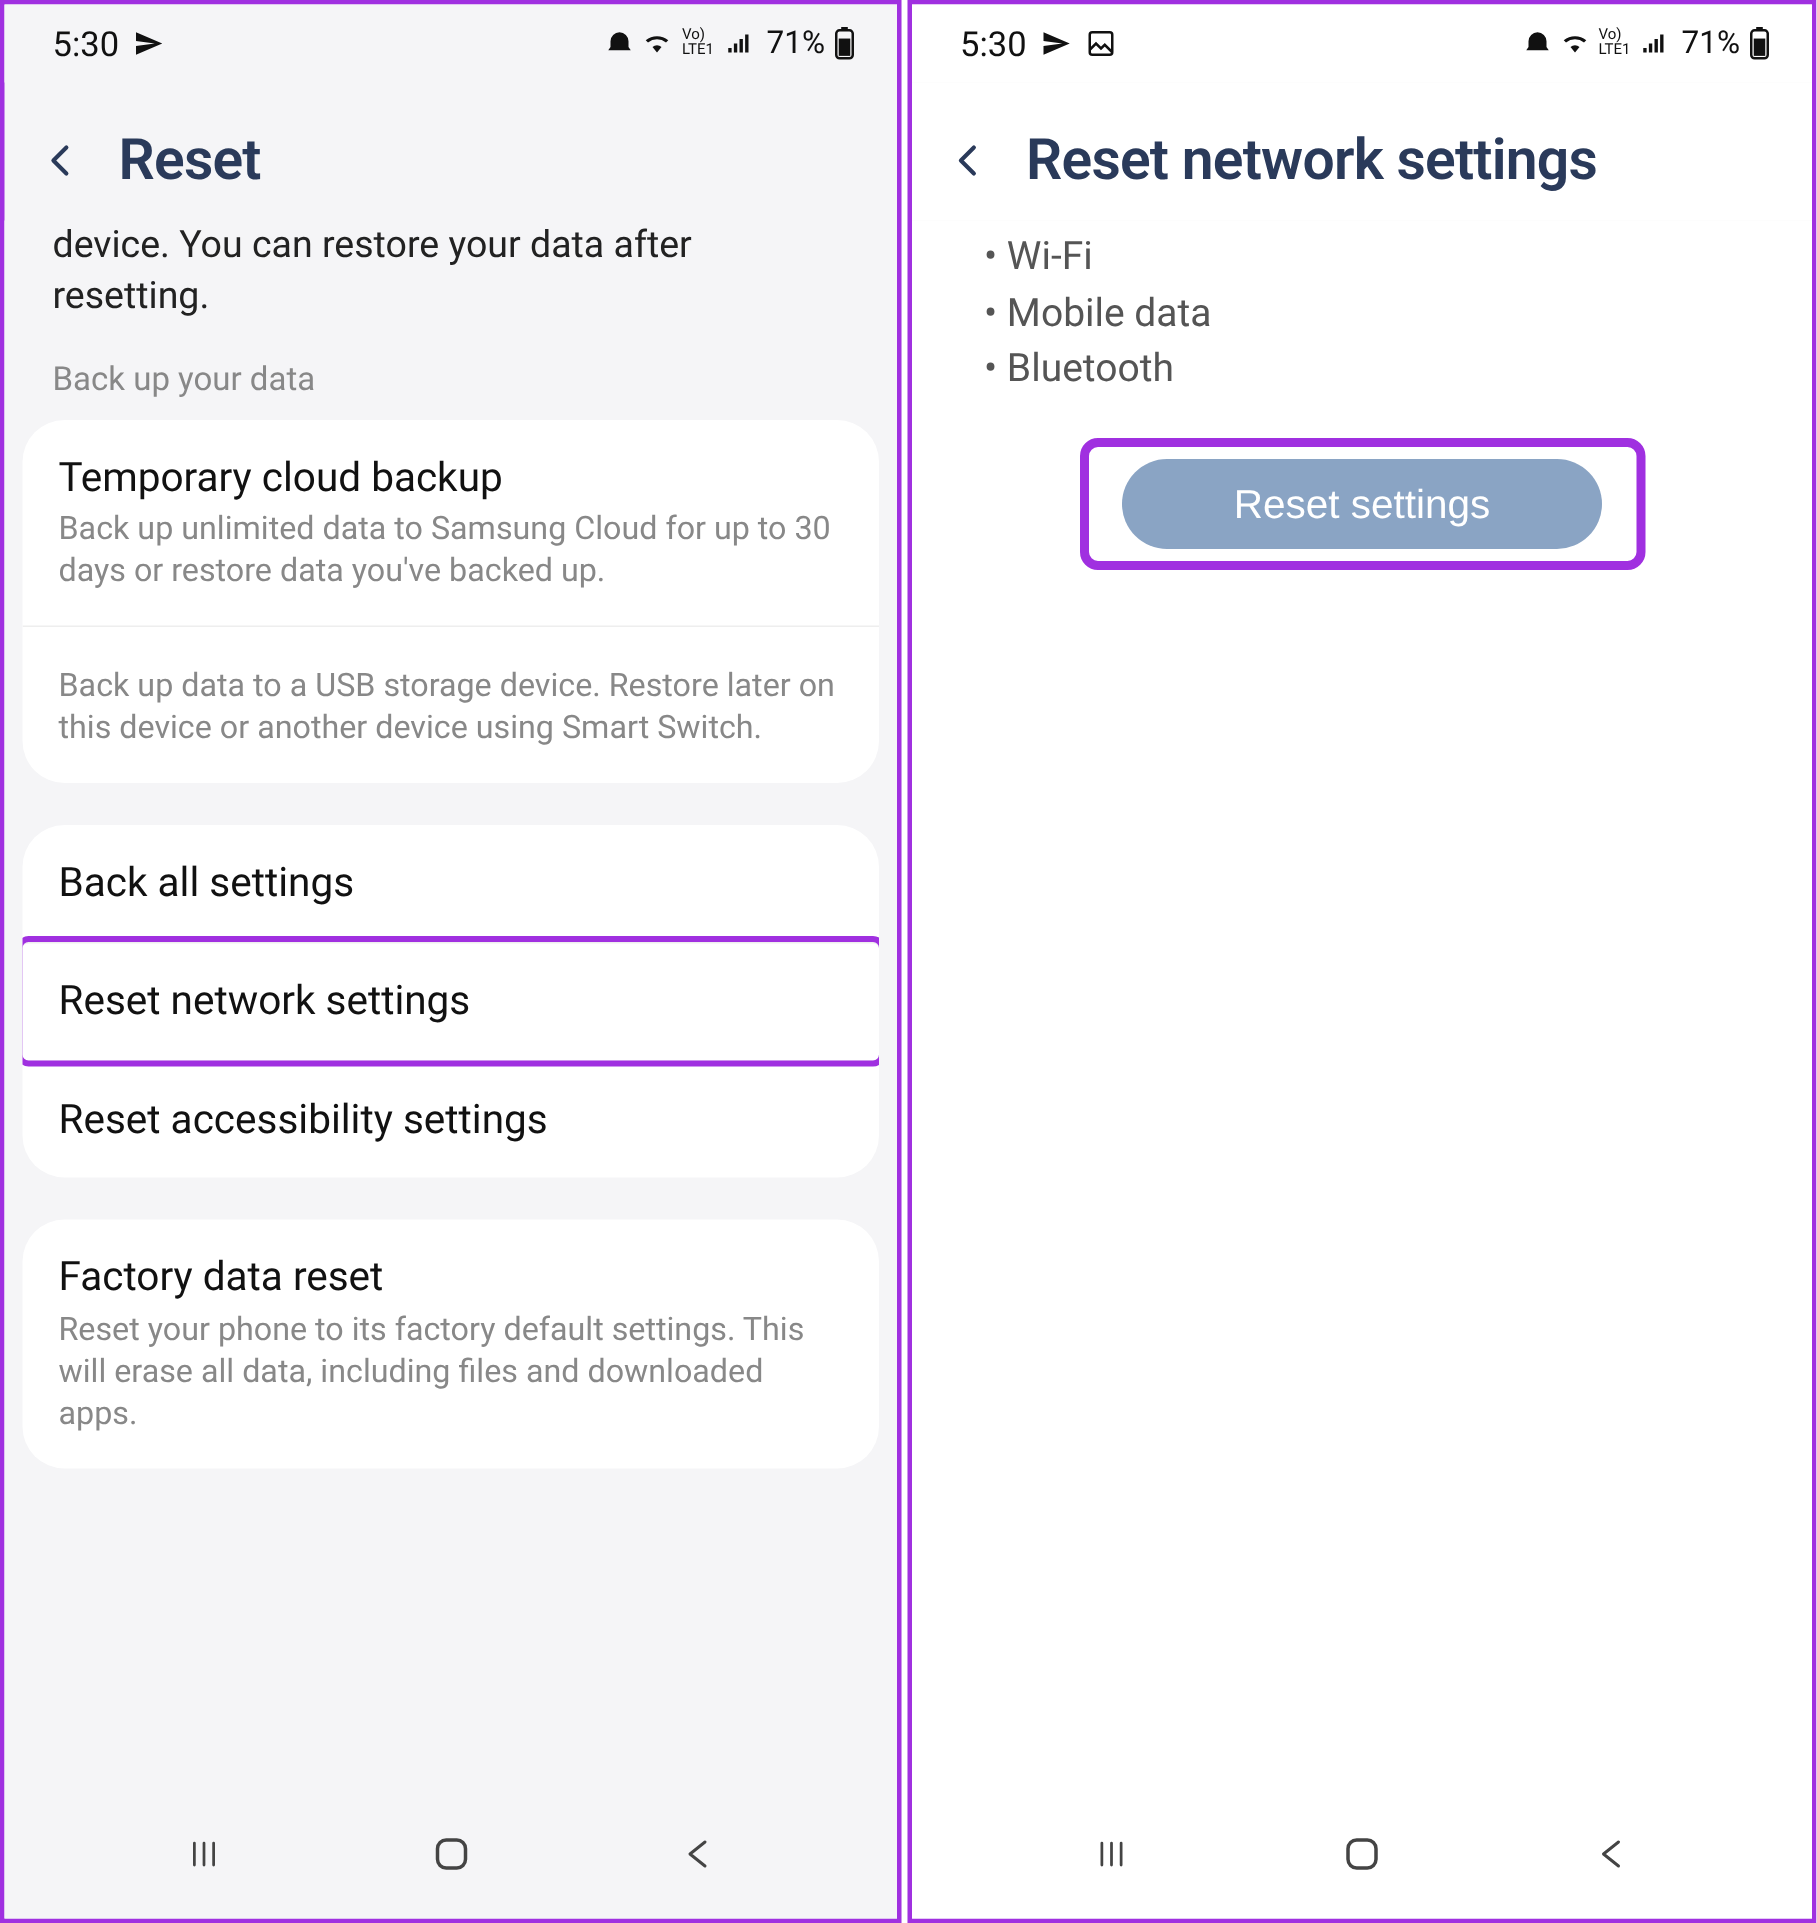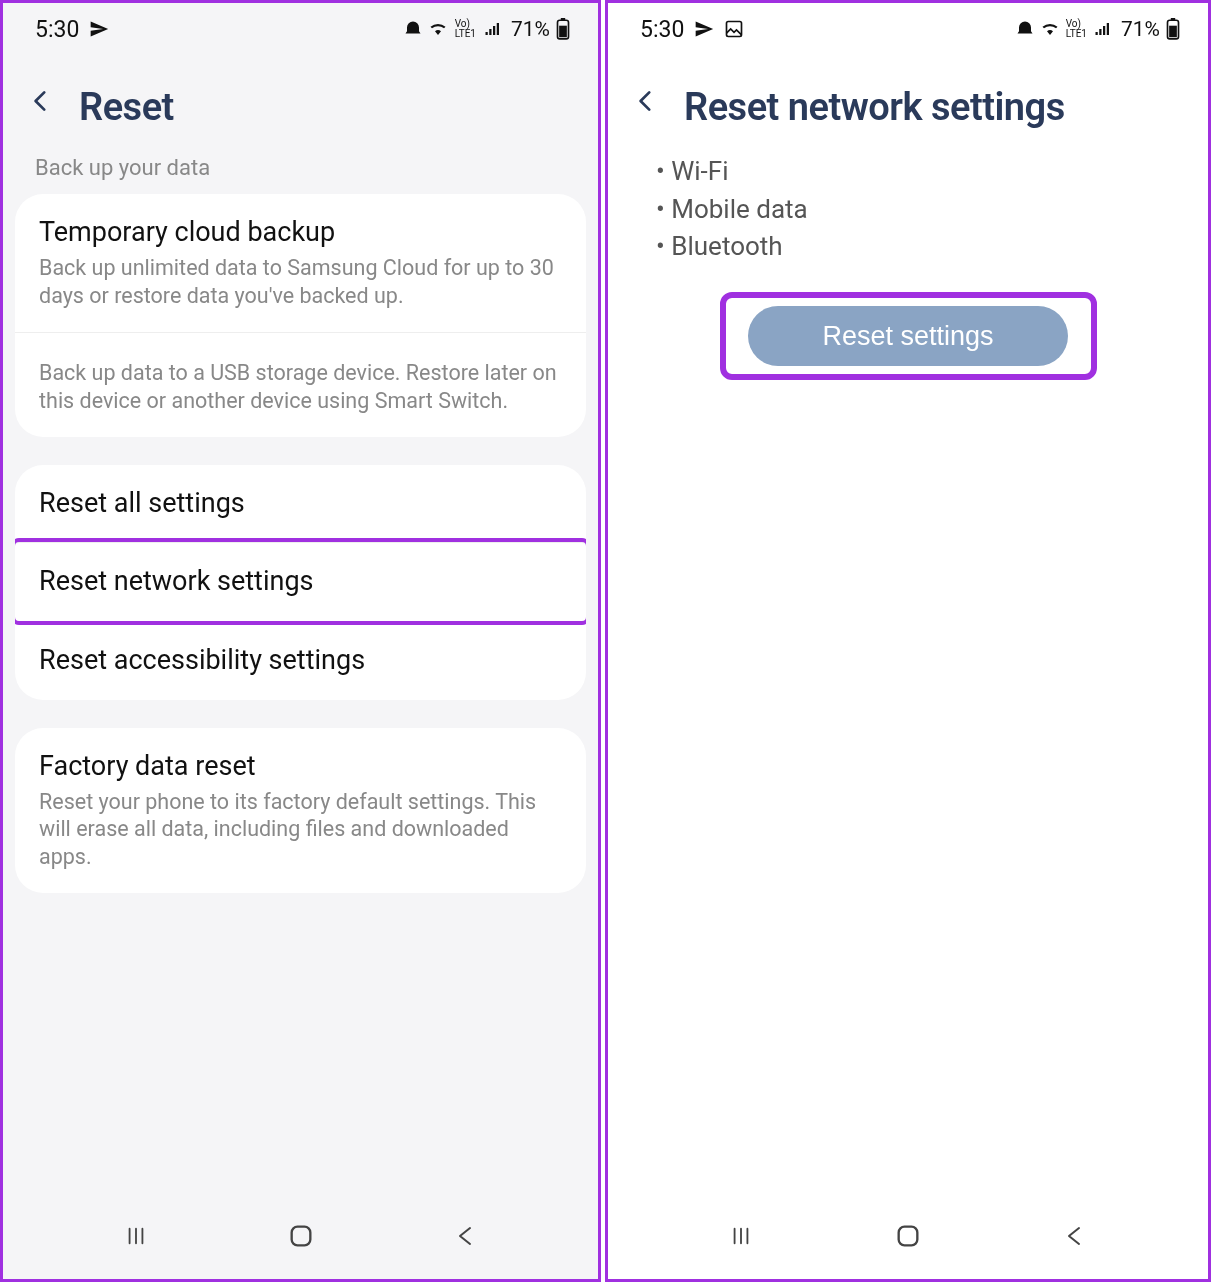--- a/index.html
+++ b/index.html
@@ -29,21 +29,21 @@
     padding: 0 28px 0 32px;
     font-size: 23px;
     color: #111;
     background: #f5f5f7;
   }
   .status-left { display: flex; align-items: center; gap: 10px; }
   .status-right { display: flex; align-items: center; gap: 6px; font-size: 19px; }
   .status-right .pct { font-size: 21px; margin-left:2px; }
   .header {
     display: flex;
-    align-items: flex-start;
+    align-items: center;
     padding: 30px 22px 18px 22px;
     gap: 22px;
   }
   .back-chev {
     width: 32px; height: 32px;
     display:flex; align-items:center; justify-content:center;
   }
   .header-title {
     font-size: 38px;
     font-weight: 600;
@@ -183,35 +183,36 @@
   <div class="header">
     <div class="back-chev">
       <svg width="26" height="26" viewBox="0 0 24 24">
           <path d="M15 4l-8 8 8 8" stroke="#2a3a5a" stroke-width="2.5" fill="none" stroke-linecap="round" stroke-linejoin="round"></path>
         </svg>
     </div>
     <div class="header-title">Reset</div>
   </div>
 
   <div class="content-area">
+    <div class="intro">device. You can restore your data after resetting.</div>
     <div class="section-label">Back up your data</div>
 
     <div class="card">
       <div class="row">
         <div class="row-title">Temporary cloud backup</div>
         <div class="row-sub">Back up unlimited data to Samsung Cloud for up to 30 days or restore data you've backed up.</div>
       </div>
       <div class="row">
         <div class="row-sub">Back up data to a USB storage device. Restore later on this device or another device using Smart Switch.</div>
       </div>
     </div>
 
     <div class="card">
       <div class="row row-single">
-        <div class="row-title">Reset all settings</div>
+        <div class="row-title">Back all settings</div>
       </div>
       <div class="row row-single highlight-row">
         <div class="row-title">Reset network settings</div>
       </div>
       <div class="row row-single">
         <div class="row-title">Reset accessibility settings</div>
       </div>
     </div>
 
     <div class="card">

